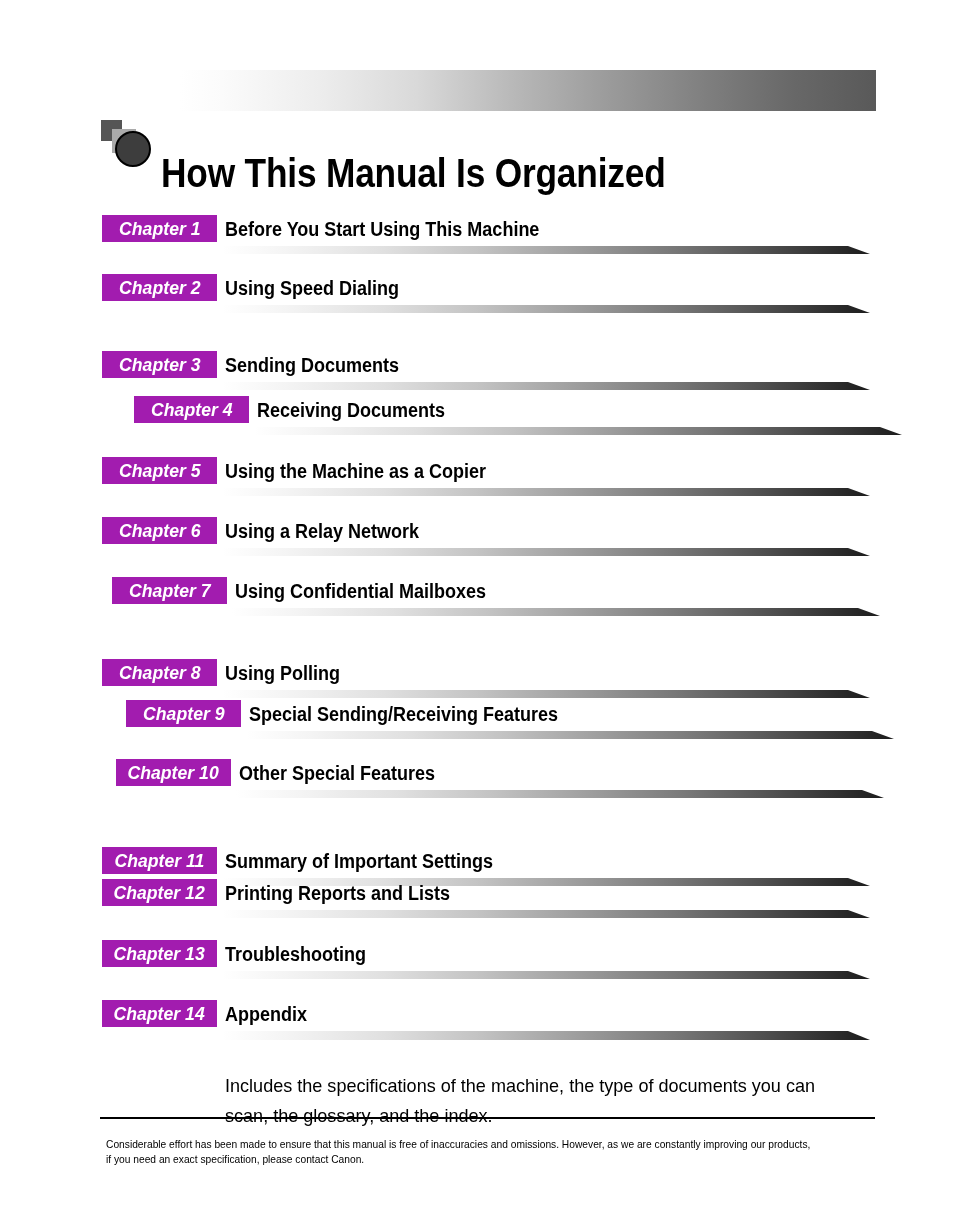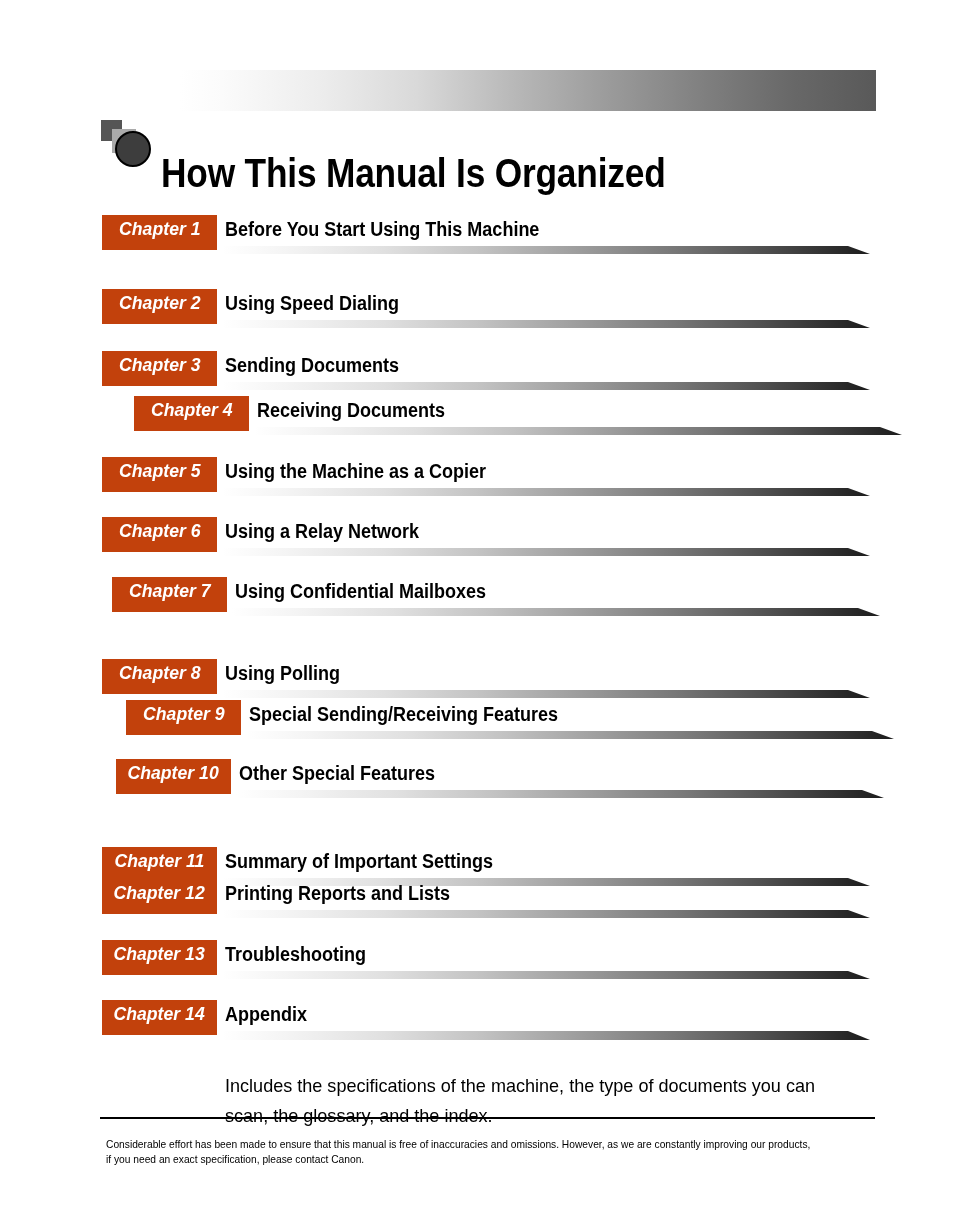--- a/index.html
+++ b/index.html
@@ -85,22 +85,22 @@
     position: absolute;
     left: 0;
     width: 954px;
     height: 46px;
   }
   .chapter-badge {
     position: absolute;
     left: 102px;
     top: 0px;
     width: 115px;
-    height: 35px;
-    background: #c2410c;
+    height: 27px;
+    background: #a21caf;
     color: #ffffff;
     font-style: italic;
     font-weight: bold;
     font-size: 19px;
     line-height: 27px;
     text-align: center;
     white-space: nowrap;
     overflow: hidden;
   }
   .chapter-badge > span {
@@ -192,21 +192,21 @@
               <stop offset="55%" stop-color="#9d9d9d"></stop>
               <stop offset="70%" stop-color="#777777"></stop>
               <stop offset="84%" stop-color="#4e4e4e"></stop>
               <stop offset="100%" stop-color="#1c1c1c"></stop>
             </linearGradient>
           </defs>
           <path d="M0,1 L626,1 L648,9 L0,9 Z" fill="url(#barGrad0)"></path>
         </svg>
       </div>
     </div>
-    <div class="chapter-row" style="top: 289px;">
+    <div class="chapter-row" style="top: 274px;">
       <div class="chapter-badge"><span>Chapter 2</span></div>
       <div class="chapter-title">Using Speed Dialing</div>
       <div class="chapter-bar">
         <svg viewBox="0 0 648 12" preserveAspectRatio="none">
           <defs>
             <linearGradient id="barGrad1" x1="0" y1="0" x2="1" y2="0">
               <stop offset="0%" stop-color="#ffffff"></stop>
               <stop offset="10%" stop-color="#f4f4f4"></stop>
               <stop offset="25%" stop-color="#e0e0e0"></stop>
               <stop offset="40%" stop-color="#c2c2c2"></stop>

